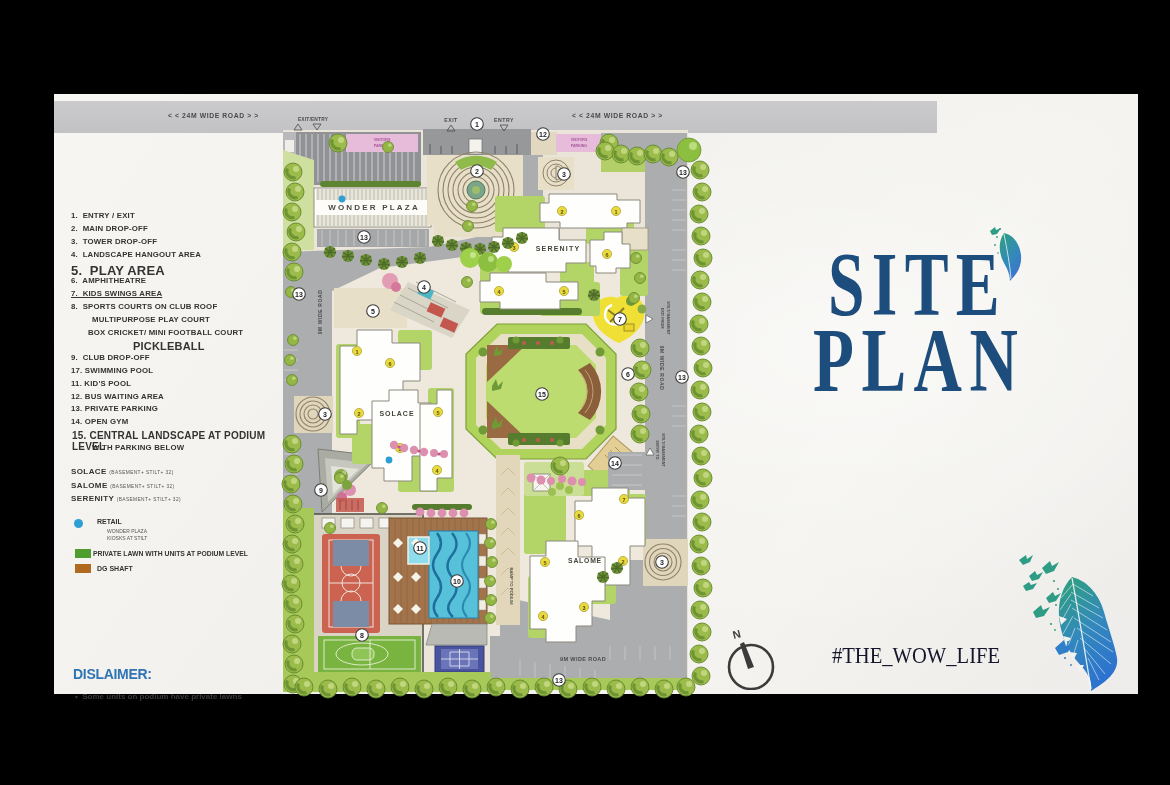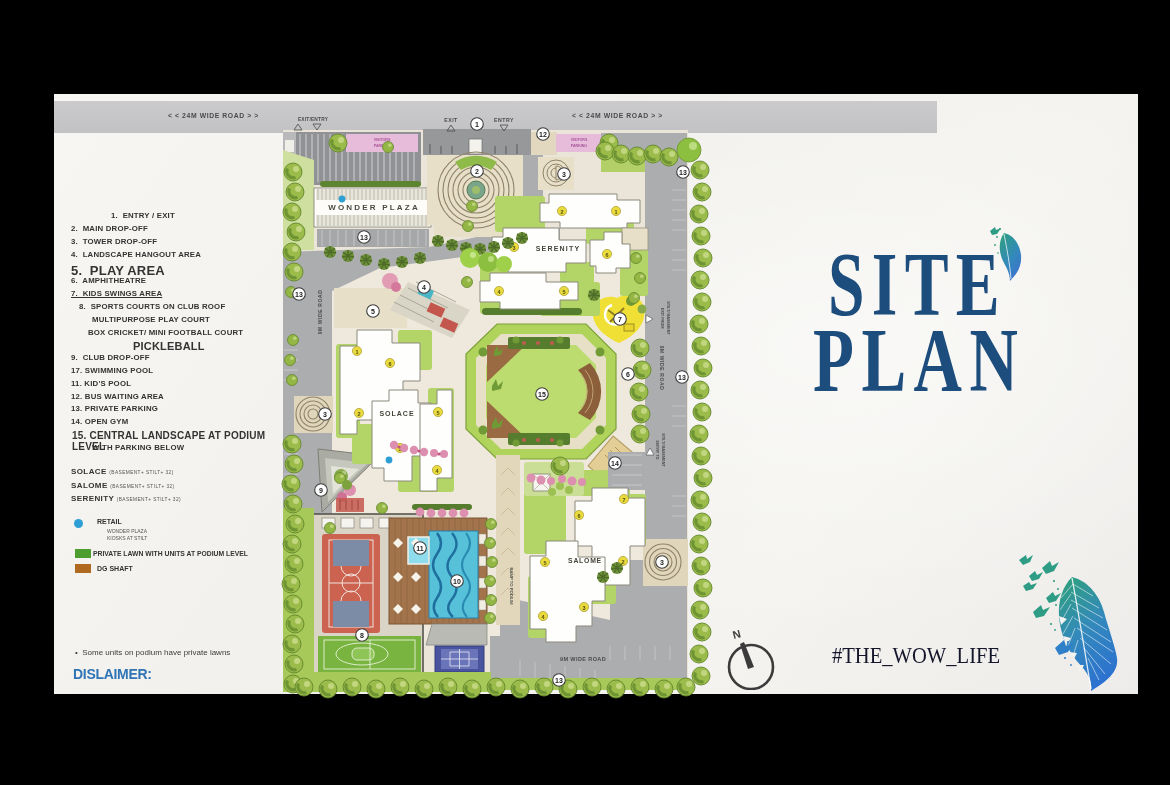--- a/index.html
+++ b/index.html
@@ -13,28 +13,28 @@
 
 <div class="abs" style="left:54px;top:94px;width:1084px;height:600px;background:radial-gradient(ellipse 700px 420px at 72% 42%, rgba(255,255,255,0.5), rgba(255,255,255,0) 70%);"></div>
 
 <div class="abs" style="left:54px;top:101px;width:883px;height:32px;background:linear-gradient(180deg,#cbcbcd,#c2c2c4);"></div>
 
 <div class="abs" style="left:168px;top:112px;font-size:6.8px;font-weight:bold;letter-spacing:0.6px;color:#4a4a4a;white-space:nowrap;">&lt; &lt; 24M WIDE ROAD &gt; &gt;</div>
 
 <div class="abs" style="left:572px;top:112px;font-size:6.8px;font-weight:bold;letter-spacing:0.6px;color:#4a4a4a;white-space:nowrap;">&lt; &lt; 24M WIDE ROAD &gt; &gt;</div>
 
 <div class="abs" style="left:0;top:0;width:280px;height:785px;color:#333;font-weight:bold;">
-  <div class="abs" style="left:71px;top:211px;font-size:7.8px;letter-spacing:0.2px;margin-left:40px;">1.&nbsp; ENTRY / EXIT</div>
+  <div class="abs" style="left:71px;top:211px;font-size:7.8px;letter-spacing:0.2px;">1.&nbsp; ENTRY / EXIT</div>
   <div class="abs" style="left:71px;top:224px;font-size:7.8px;letter-spacing:0.2px;">2.&nbsp; MAIN DROP-OFF</div>
   <div class="abs" style="left:71px;top:237px;font-size:7.8px;letter-spacing:0.2px;">3.&nbsp; TOWER DROP-OFF</div>
   <div class="abs" style="left:71px;top:250px;font-size:7.8px;letter-spacing:0.2px;">4.&nbsp; LANDSCAPE HANGOUT AREA</div>
   <div class="abs" style="left:71px;top:263px;font-size:13px;letter-spacing:0.2px;">5.&nbsp; PLAY AREA</div>
   <div class="abs" style="left:71px;top:276px;font-size:7.8px;letter-spacing:0.2px;">6.&nbsp; AMPHITHEATRE</div>
   <div class="abs" style="left:71px;top:289px;font-size:7.8px;letter-spacing:0.2px;text-decoration:underline;">7.&nbsp; KIDS SWINGS AREA</div>
-  <div class="abs" style="left:79px;top:302px;font-size:7.8px;letter-spacing:0.2px;">8.&nbsp; SPORTS COURTS ON CLUB ROOF</div>
+  <div class="abs" style="left:71px;top:302px;font-size:7.8px;letter-spacing:0.2px;">8.&nbsp; SPORTS COURTS ON CLUB ROOF</div>
   <div class="abs" style="left:92px;top:315px;font-size:7.8px;letter-spacing:0.2px;">MULTIPURPOSE PLAY COURT</div>
   <div class="abs" style="left:88px;top:328px;font-size:7.8px;letter-spacing:0.2px;">BOX CRICKET/ MINI FOOTBALL COURT</div>
   <div class="abs" style="left:88px;top:340px;font-size:11px;letter-spacing:0.2px;padding-left:45px;">PICKLEBALL</div>
   <div class="abs" style="left:71px;top:353px;font-size:7.8px;letter-spacing:0.2px;">9.&nbsp; CLUB DROP-OFF</div>
   <div class="abs" style="left:71px;top:366px;font-size:7.8px;letter-spacing:0.2px;">17. SWIMMING POOL</div>
   <div class="abs" style="left:71px;top:379px;font-size:7.8px;letter-spacing:0.2px;">11. KID'S POOL</div>
   <div class="abs" style="left:71px;top:392px;font-size:7.8px;letter-spacing:0.2px;">12. BUS WAITING AREA</div>
   <div class="abs" style="left:71px;top:404px;font-size:7.8px;letter-spacing:0.2px;">13. PRIVATE PARKING</div>
   <div class="abs" style="left:71px;top:417px;font-size:7.8px;letter-spacing:0.2px;">14. OPEN GYM</div>
   <div class="abs" style="left:72px;top:430px;font-size:10px;letter-spacing:0.2px;">15. CENTRAL LANDSCAPE AT PODIUM LEVEL</div>
@@ -50,21 +50,21 @@
   <div class="abs" style="left:107px;top:535px;font-size:5px;font-weight:normal;color:#555;">KIOSKS AT STILT</div>
 
   <div class="abs" style="left:75px;top:549px;width:16px;height:9px;background:#4e9e2f;"></div>
   <div class="abs" style="left:93px;top:550px;font-size:6.8px;white-space:nowrap;">PRIVATE LAWN WITH UNITS AT PODIUM LEVEL</div>
 
   <div class="abs" style="left:75px;top:564px;width:16px;height:9px;background:#b06a1f;"></div>
   <div class="abs" style="left:97px;top:565px;font-size:7px;">DG SHAFT</div>
 
   <div class="abs" style="left:73px;top:666px;font-size:14px;color:#2f74b5;letter-spacing:-0.3px;">DISLAIMER:</div>
 
-  <div class="abs" style="left:75px;top:648px;font-size:8px;color:#3b3b3b;font-weight:normal;">•&nbsp; Some units on podium have private lawns</div>
+  <div class="abs" style="left:75px;top:692px;font-size:8px;color:#3b3b3b;font-weight:bold;">•&nbsp; Some units on podium have private lawns</div>
 </div>
 
 <svg class="abs" style="left:780px;top:240px;" width="280" height="165" viewBox="0 0 280 165">
 <text transform="translate(48,75) scale(0.73,1)" font-family="Liberation Serif, serif" font-weight="bold" font-size="90" letter-spacing="10" fill="#1d4d7c">SITE</text>
 <text transform="translate(33,151) scale(0.745,1)" font-family="Liberation Serif, serif" font-weight="bold" font-size="90" letter-spacing="10" fill="#1d4d7c">PLAN</text>
 </svg>
 
 <svg class="abs" style="left:984px;top:225px;" width="44" height="60" viewBox="0 0 44 60">
   <defs>
       <linearGradient id="lfg" x1="0.2" y1="0" x2="0.8" y2="1">

